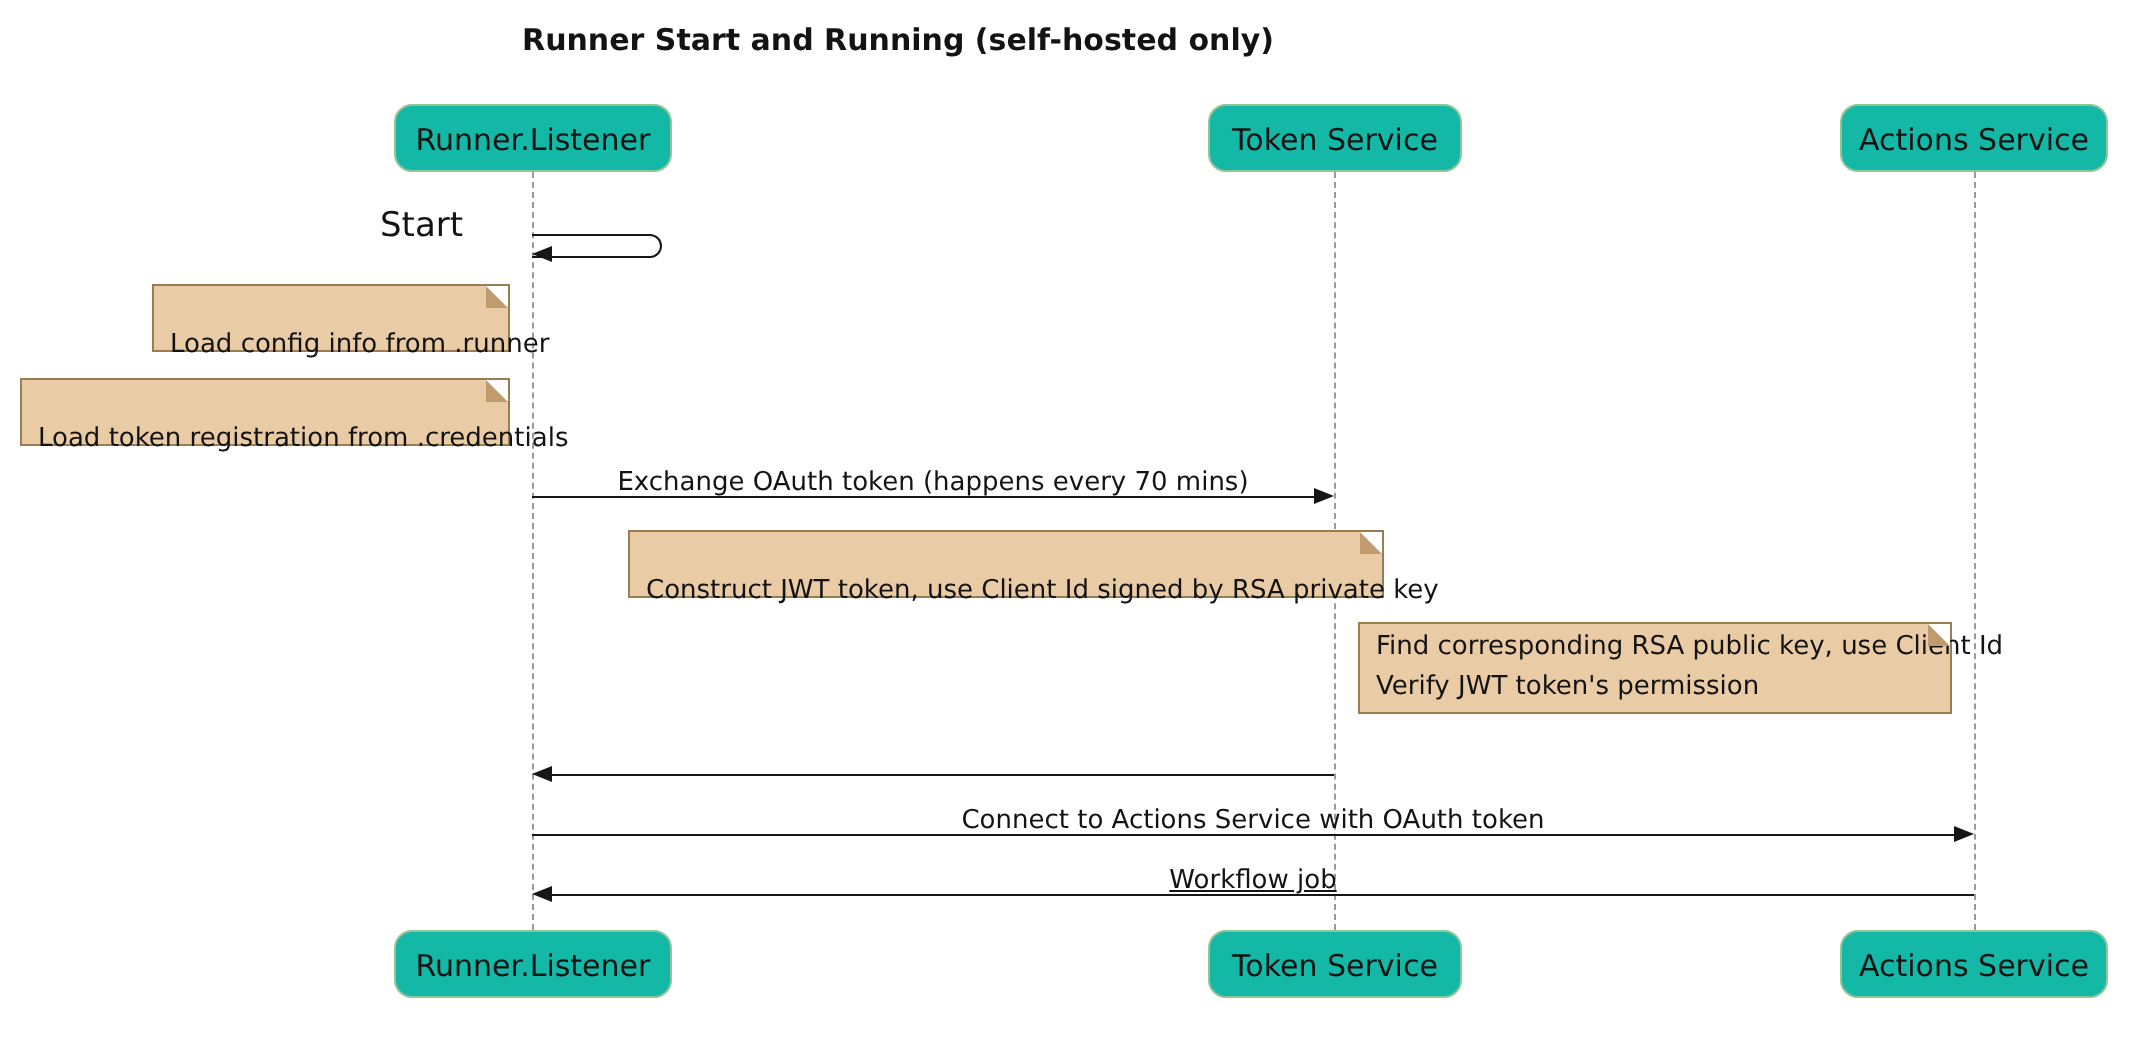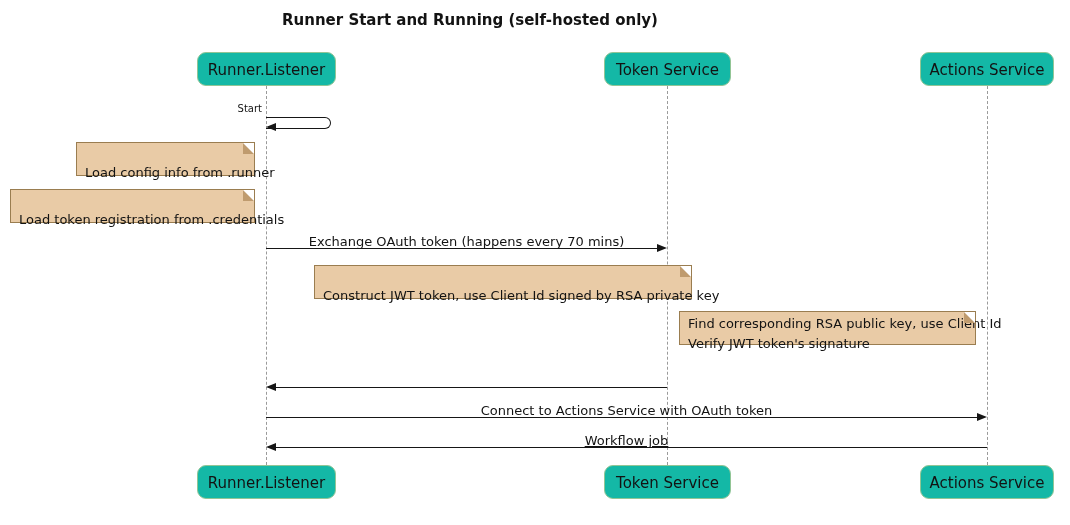--- a/index.html
+++ b/index.html
@@ -3,21 +3,21 @@
 <meta charset="utf-8">
 <style>
   html,body { margin:0; padding:0; background:#ffffff; }
   .canvas {
     position:relative; width:1070px; height:525px; background:#ffffff;
     font-family:"DejaVu Sans","Liberation Sans",sans-serif; color:#131313;
     overflow:hidden;
   }
   .title {
     position:absolute; top:11px; left:0; width:898px; text-align:center;
-    font-size:15px; font-weight:bold;margin-left:21px;
+    font-size:15px; font-weight:bold;
   }
   .lifeline {
     position:absolute; top:86px; height:379px; width:0;
     border-left:1px dashed #9a9a9a;
   }
   .participant {
     position:absolute; height:34px; line-height:34px; text-align:center;
     background:#14b8a6; border:1px solid #92c595; border-radius:9px;
     font-size:15px; box-sizing:border-box;
   }
@@ -43,21 +43,21 @@
   }
   .arr-l {
     position:absolute; width:0; height:0;
     border-top:4px solid transparent; border-bottom:4px solid transparent;
     border-right:10px solid #161616;
   }
   .self-loop {
     position:absolute; left:266px; top:117px; width:64px; height:10px;
     border:1px solid #161616; border-left:none; border-radius:0 7px 7px 0;
   }
-  .self-label { position:absolute; left:190px; top:103px; width:72px; text-align:right; font-size:10px; white-space:nowrap; }
+  .self-label { position:absolute; left:190px; top:103px; width:72px; text-align:left; font-size:17px; white-space:nowrap; }
 </style>
 </head>
 <body>
 
 <div class="canvas">
 
   <div class="title">Runner Start and Running (self-hosted only)</div>
 
   <div class="lifeline" style="left:266px;"></div>
   <div class="lifeline" style="left:667px;"></div>
@@ -73,23 +73,23 @@
 
   <div class="note" style="left:76px; top:142px; width:179px; height:29px;">Load config info from .runner</div>
   <div class="note" style="left:10px; top:189px; width:245px; height:29px;">Load token registration from .credentials</div>
 
   <div class="msg-label" style="left:266px; top:234px; width:401px;">Exchange OAuth token (happens every 70 mins)</div>
   <div class="msg-line" style="left:266px; top:248px; width:392px;"></div>
   <div class="arr-r" style="left:657px; top:244px;"></div>
 
   <div class="note" style="left:278px; top:265px; width:378px; height:29px;margin-left:36px;">Construct JWT token, use Client Id signed by RSA private key</div>
 
-  <div class="note multi" style="left:679px; top:311px; width:297px; height:34px;">
+  <div class="note multi" style="left:679px; top:311px; width:297px; height:46px;">
     <div>Find corresponding RSA public key, use Client Id</div>
-    <div>Verify JWT token's signature</div>
+    <div>Verify JWT token's permission</div>
   </div>
 
   <div class="msg-line" style="left:276px; top:387px; width:391px;"></div>
   <div class="arr-l" style="left:266px; top:383px;"></div>
 
   <div class="msg-label" style="left:266px; top:403px; width:721px;">Connect to Actions Service with OAuth token</div>
   <div class="msg-line" style="left:266px; top:417px; width:712px;"></div>
   <div class="arr-r" style="left:977px; top:413px;"></div>
 
   <div class="msg-label" style="left:266px; top:433px; width:721px;text-decoration:underline;">Workflow job</div>

